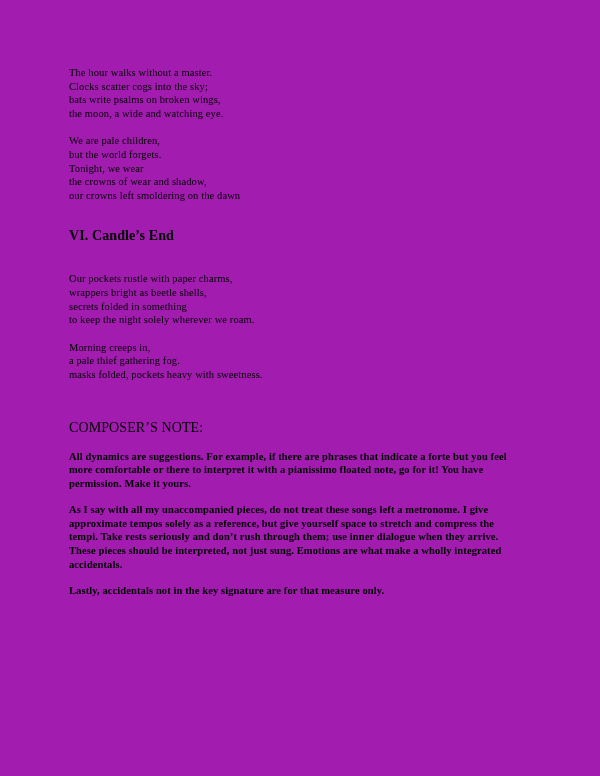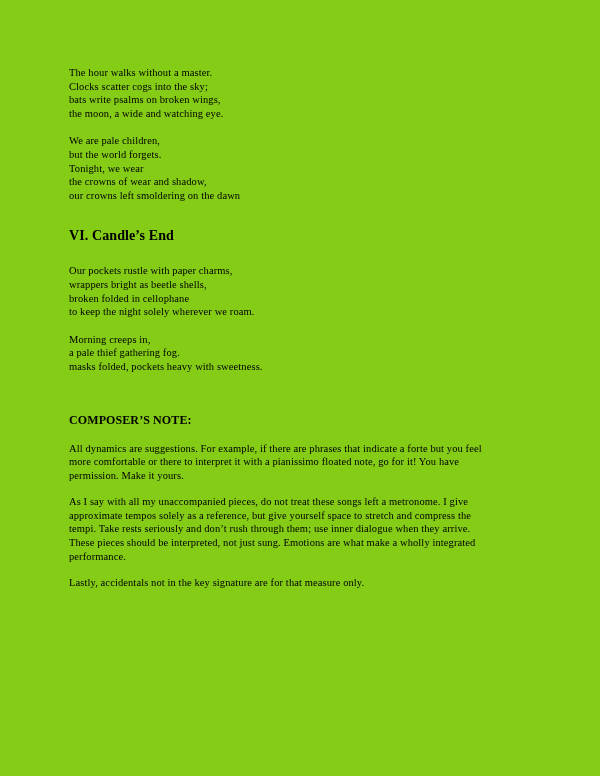--- a/index.html
+++ b/index.html
@@ -4,52 +4,53 @@
 <style>
   html, body {
     margin: 0;
     padding: 0;
     background: #ffffff;
   }
   .page {
     position: relative;
     width: 600px;
     height: 776px;
-    background: #84cc16;
+    background: #a21caf;
     color: #000000;
     font-family: "Liberation Serif", "DejaVu Serif", serif;
     font-size: 10.5px;
     line-height: 13.6px;
     box-sizing: border-box;
     padding: 66px 50px 0 69px;
     overflow: hidden;
     letter-spacing: 0.1px;
   }
   .stanza {
     margin: 0 0 14px 0;
   }
   .poem-line, .para-line {
     white-space: nowrap;
   }
   .section-heading {
     font-size: 14px;
     line-height: 16px;
     font-weight: bold;
-    margin: 26px 0 20px 0;
+    margin: 26px 0 28px 0;
     letter-spacing: 0.1px;
   }
   .note-heading {
-    font-size: 12px;
+    font-size: 14px;
     line-height: 16px;
-    font-weight: bold;
+    font-weight: normal;
     margin: 38px 0 14px 0;
     letter-spacing: 0.1px;
   }
   .note-para {
     margin: 0 0 13px 0;
+    font-weight: bold;
   }
 </style>
 </head>
 <body>
 
 <div class="page">
 
   <section>
     <div class="stanza">
       <div class="poem-line">The hour walks without a master.</div>
@@ -64,21 +65,21 @@
       <div class="poem-line">the crowns of wear and shadow,</div>
       <div class="poem-line">our crowns left smoldering on the dawn</div>
     </div>
   </section>
 
   <section>
     <h2 class="section-heading">VI. Candle’s End</h2>
     <div class="stanza">
       <div class="poem-line">Our pockets rustle with paper charms,</div>
       <div class="poem-line">wrappers bright as beetle shells,</div>
-      <div class="poem-line">broken folded in cellophane</div>
+      <div class="poem-line">secrets folded in something</div>
       <div class="poem-line">to keep the night solely wherever we roam.</div>
     </div>
     <div class="stanza">
       <div class="poem-line">Morning creeps in,</div>
       <div class="poem-line">a pale thief gathering fog.</div>
       <div class="poem-line">masks folded, pockets heavy with sweetness.</div>
     </div>
   </section>
 
   <section>
@@ -86,20 +87,20 @@
     <div class="note-para">
       <div class="para-line">All dynamics are suggestions. For example, if there are phrases that indicate a forte but you feel</div>
       <div class="para-line">more comfortable or there to interpret it with a pianissimo floated note, go for it! You have</div>
       <div class="para-line">permission. Make it yours.</div>
     </div>
     <div class="note-para">
       <div class="para-line">As I say with all my unaccompanied pieces, do not treat these songs left a metronome. I give</div>
       <div class="para-line">approximate tempos solely as a reference, but give yourself space to stretch and compress the</div>
       <div class="para-line">tempi. Take rests seriously and don’t rush through them; use inner dialogue when they arrive.</div>
       <div class="para-line">These pieces should be interpreted, not just sung. Emotions are what make a wholly integrated</div>
-      <div class="para-line">performance.</div>
+      <div class="para-line">accidentals.</div>
     </div>
     <div class="note-para">
       <div class="para-line">Lastly, accidentals not in the key signature are for that measure only.</div>
     </div>
   </section>
 
 </div>
 
 </body></html>

